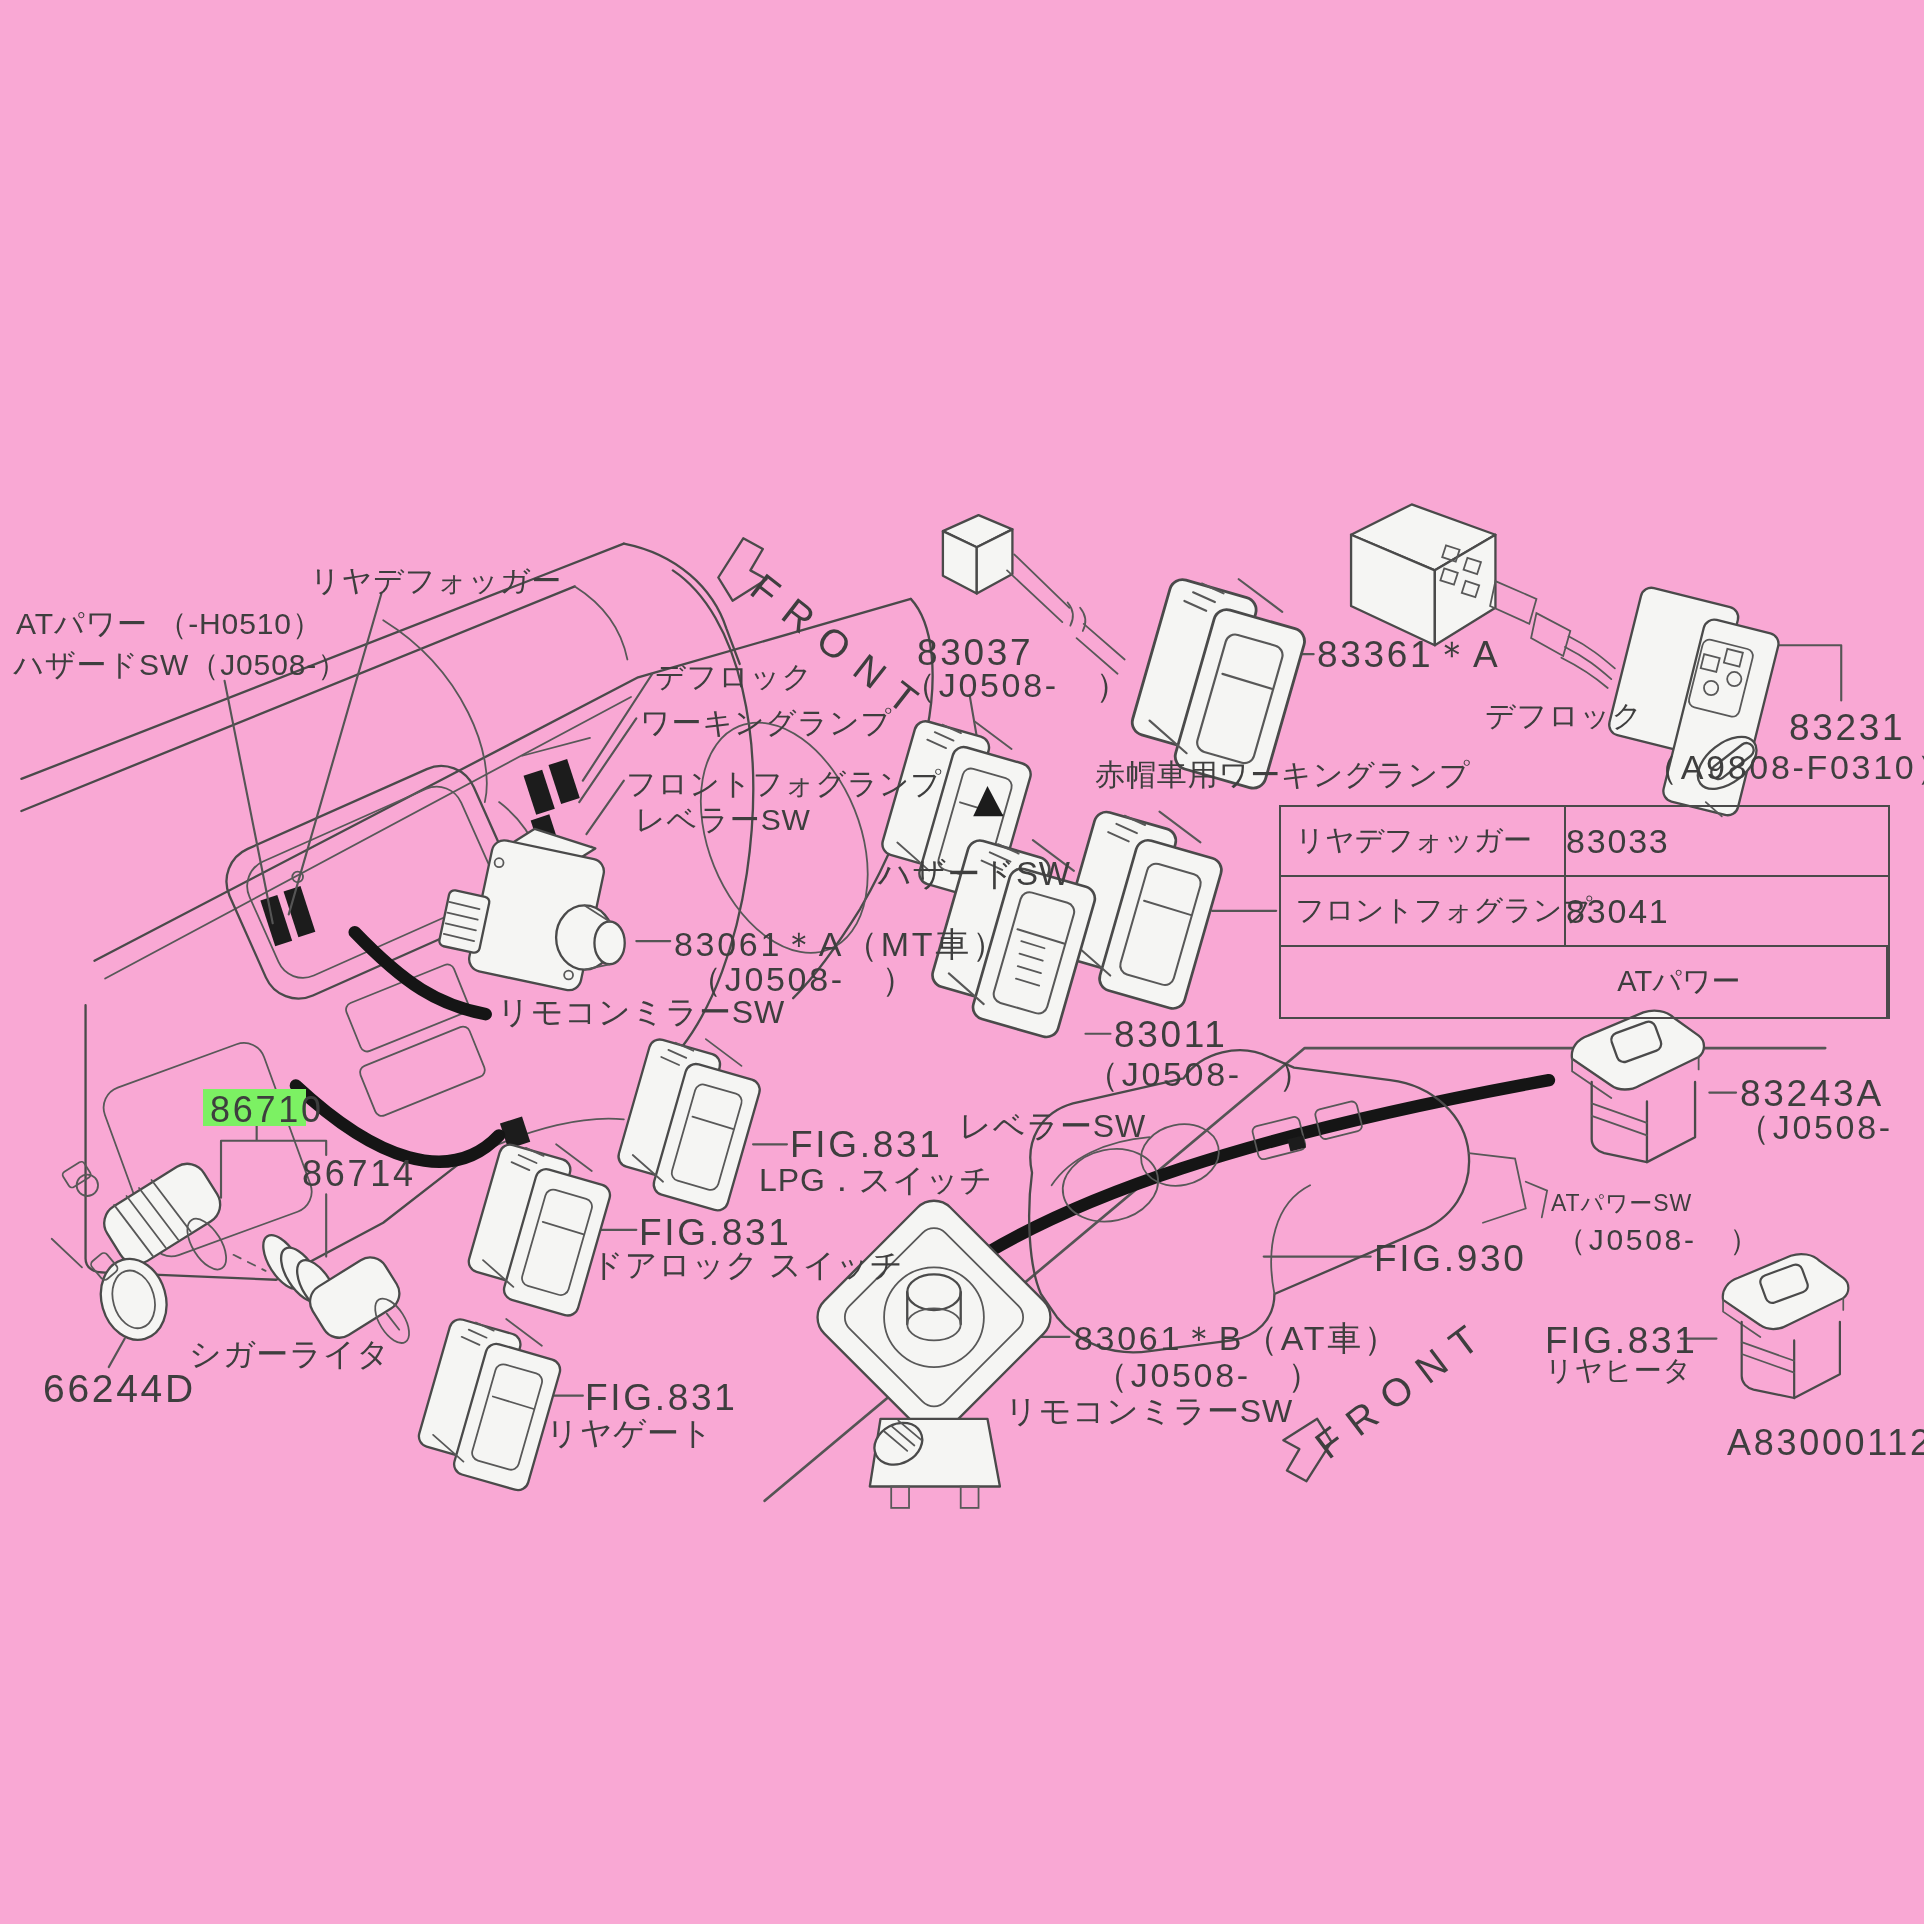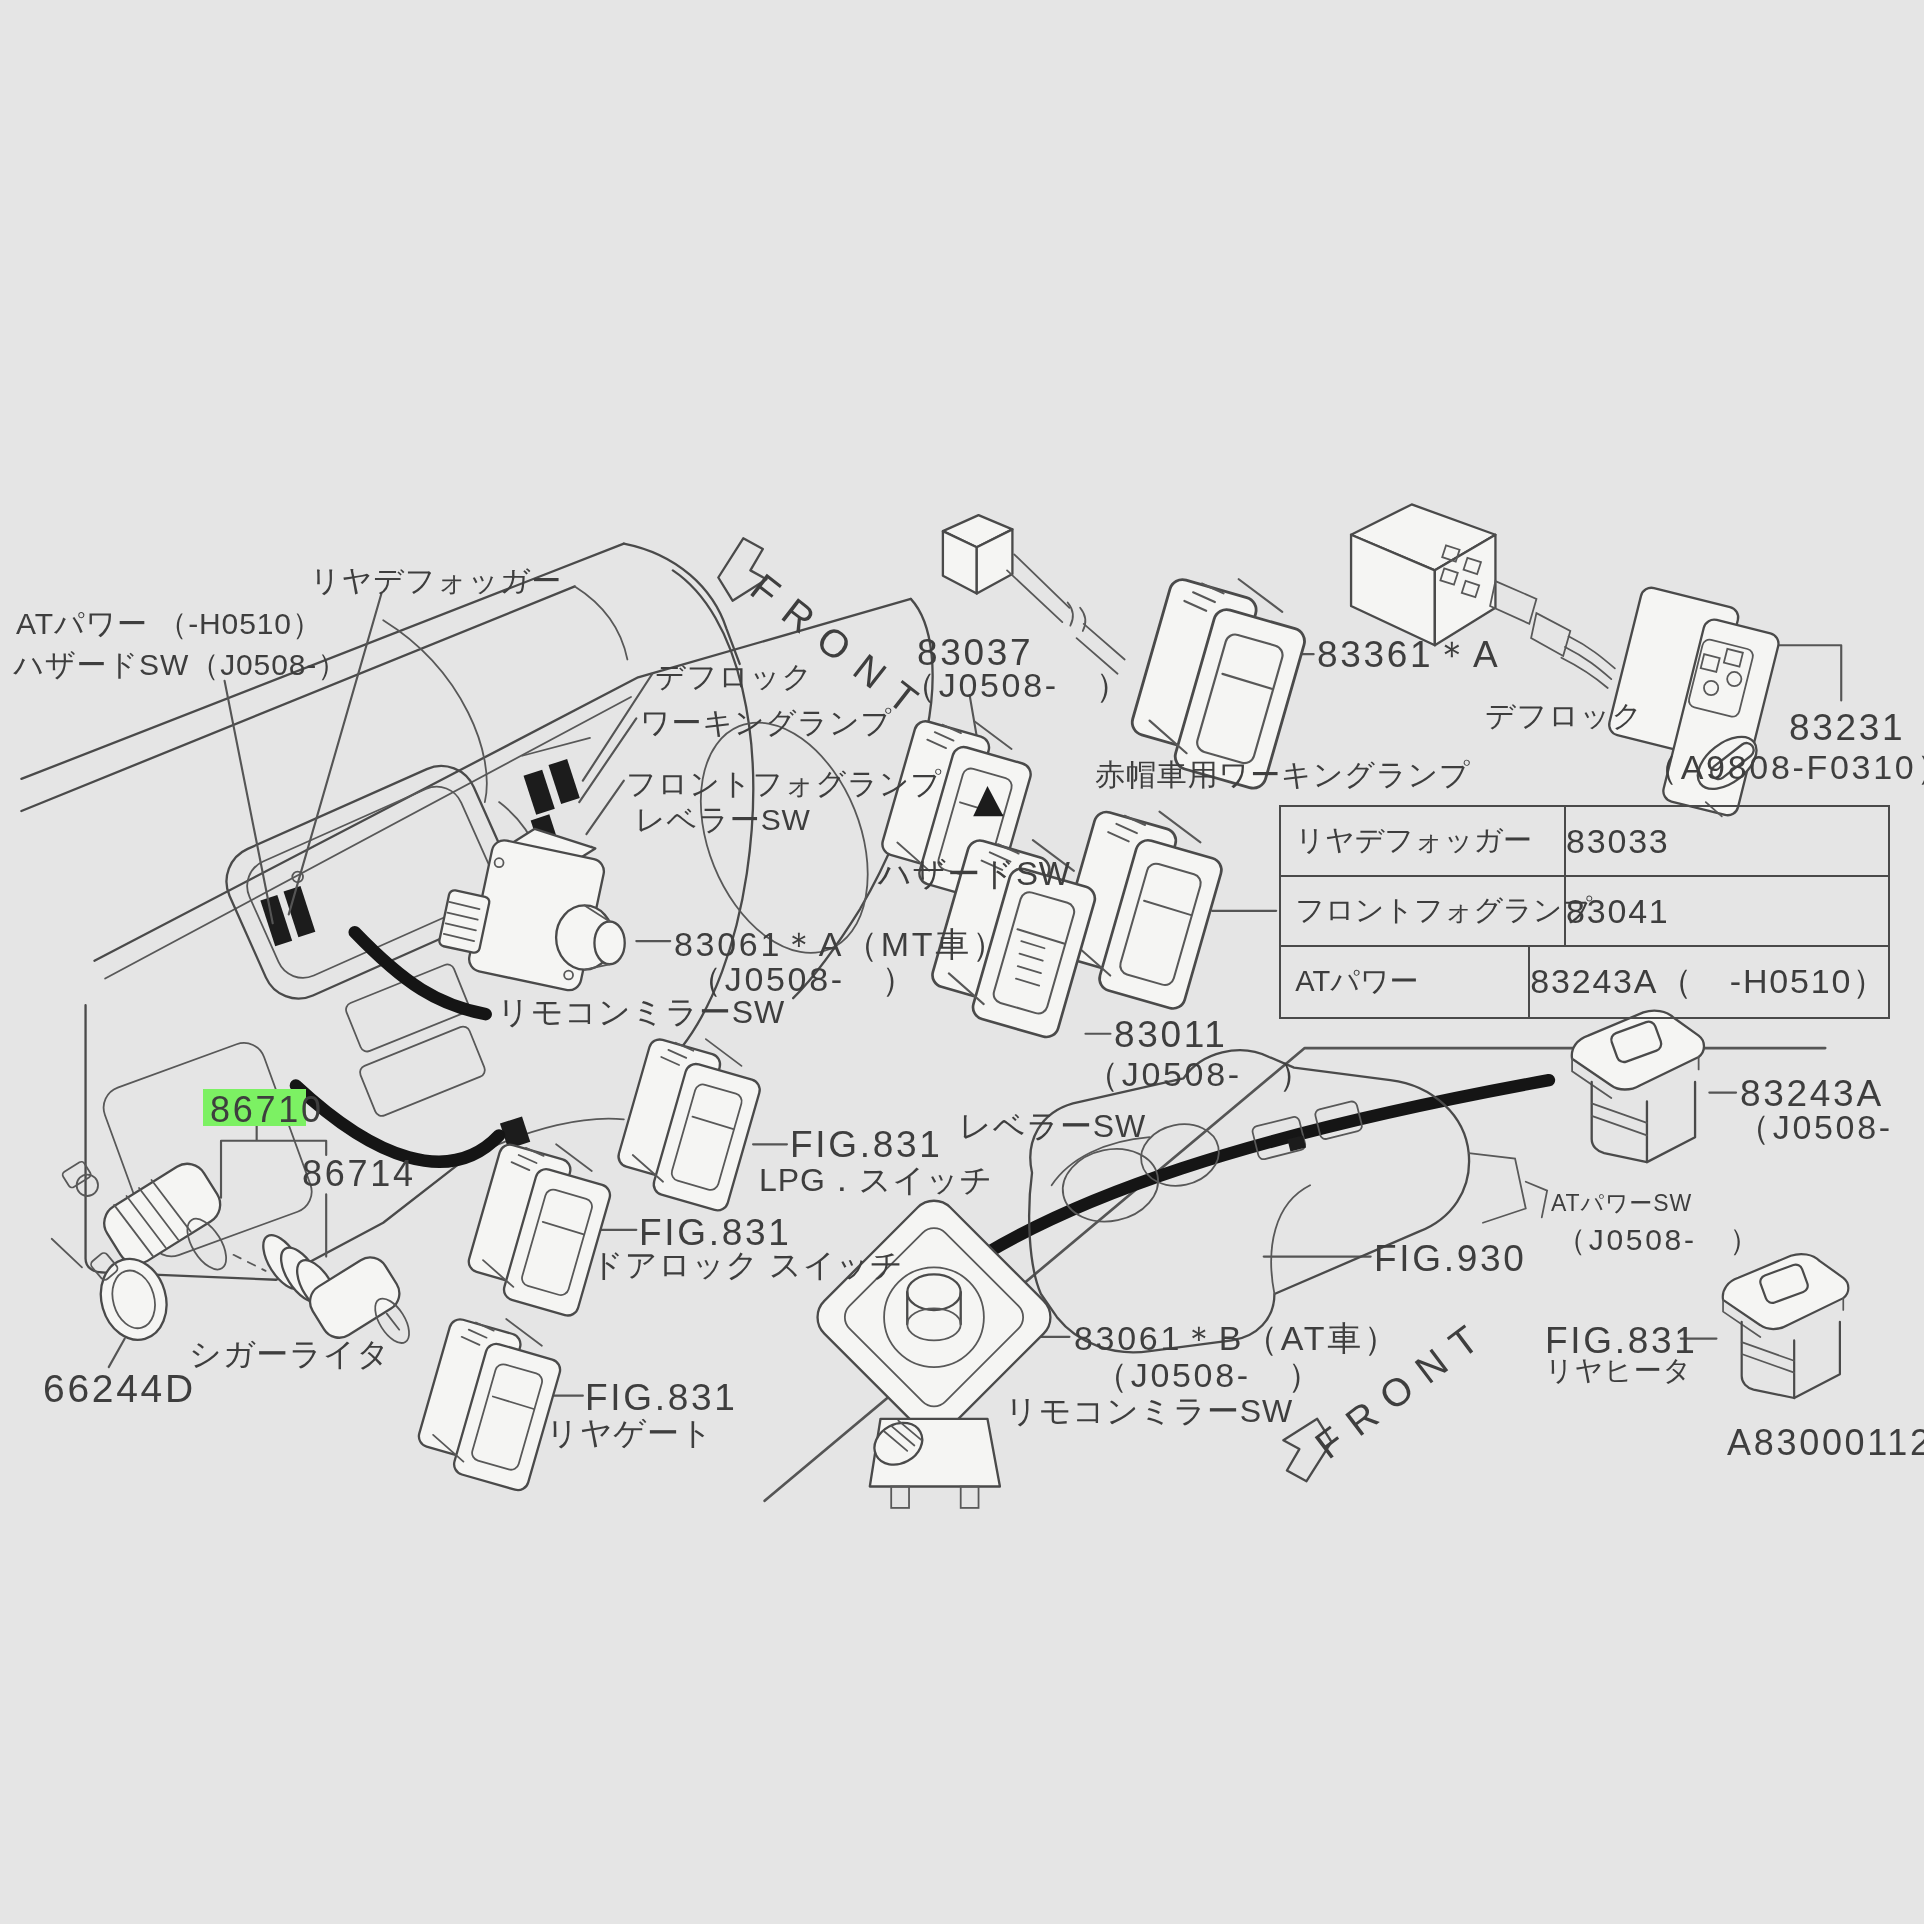--- a/index.html
+++ b/index.html
@@ -1,16 +1,16 @@
 <!DOCTYPE html>
 <html style="font-size:14.3px"><head>
 <meta charset="utf-8">
 <style>
   html,body{margin:0;padding:0;background:#9a9a9a;}
-  .stage{position:relative;width:1925px;height:1925px;background:#e5e5e5;
+  .stage{position:relative;width:1925px;height:1925px;background:#f9a8d4;
          font-family:"Liberation Sans",sans-serif;color:#3d3d3d;overflow:hidden;}
   .art{position:absolute;left:0;top:0;}
   .art *{vector-effect:none;}
   .ln{fill:none;stroke:#4a4a4a;stroke-width:2.6;stroke-linecap:round;stroke-linejoin:round;}
   .fine{fill:none;stroke:#585858;stroke-width:2;stroke-linecap:round;}
   .lead{fill:none;stroke:#555;stroke-width:2.4;stroke-linecap:round;stroke-linejoin:round;}
   .thick{fill:none;stroke:#151515;stroke-width:14;stroke-linecap:round;}
   .ink{fill:#1c1c1c;stroke:none;}
   .paper{fill:#f5f5f3;stroke:#4a4a4a;stroke-width:2.6;stroke-linejoin:round;}
   .lbl{position:absolute;white-space:pre;color:#3e3e3e;letter-spacing:0.9px;line-height:1.05;}
@@ -313,18 +313,17 @@
   <div class="prow">
     <div class="pcell-name">リヤデフォッガー</div>
     <div class="pcell-part num">83033</div>
   </div>
   <div class="prow">
     <div class="pcell-name">フロントフォグランプ</div>
     <div class="pcell-part num">83041</div>
   </div>
   <div class="prow">
     <div class="pcell-name">ATパワー</div>
-    <div class="pcell-part num">83243A（　-H0510）</div>
   </div>
 </div>
 
 </div>
 
 
 </body></html>

